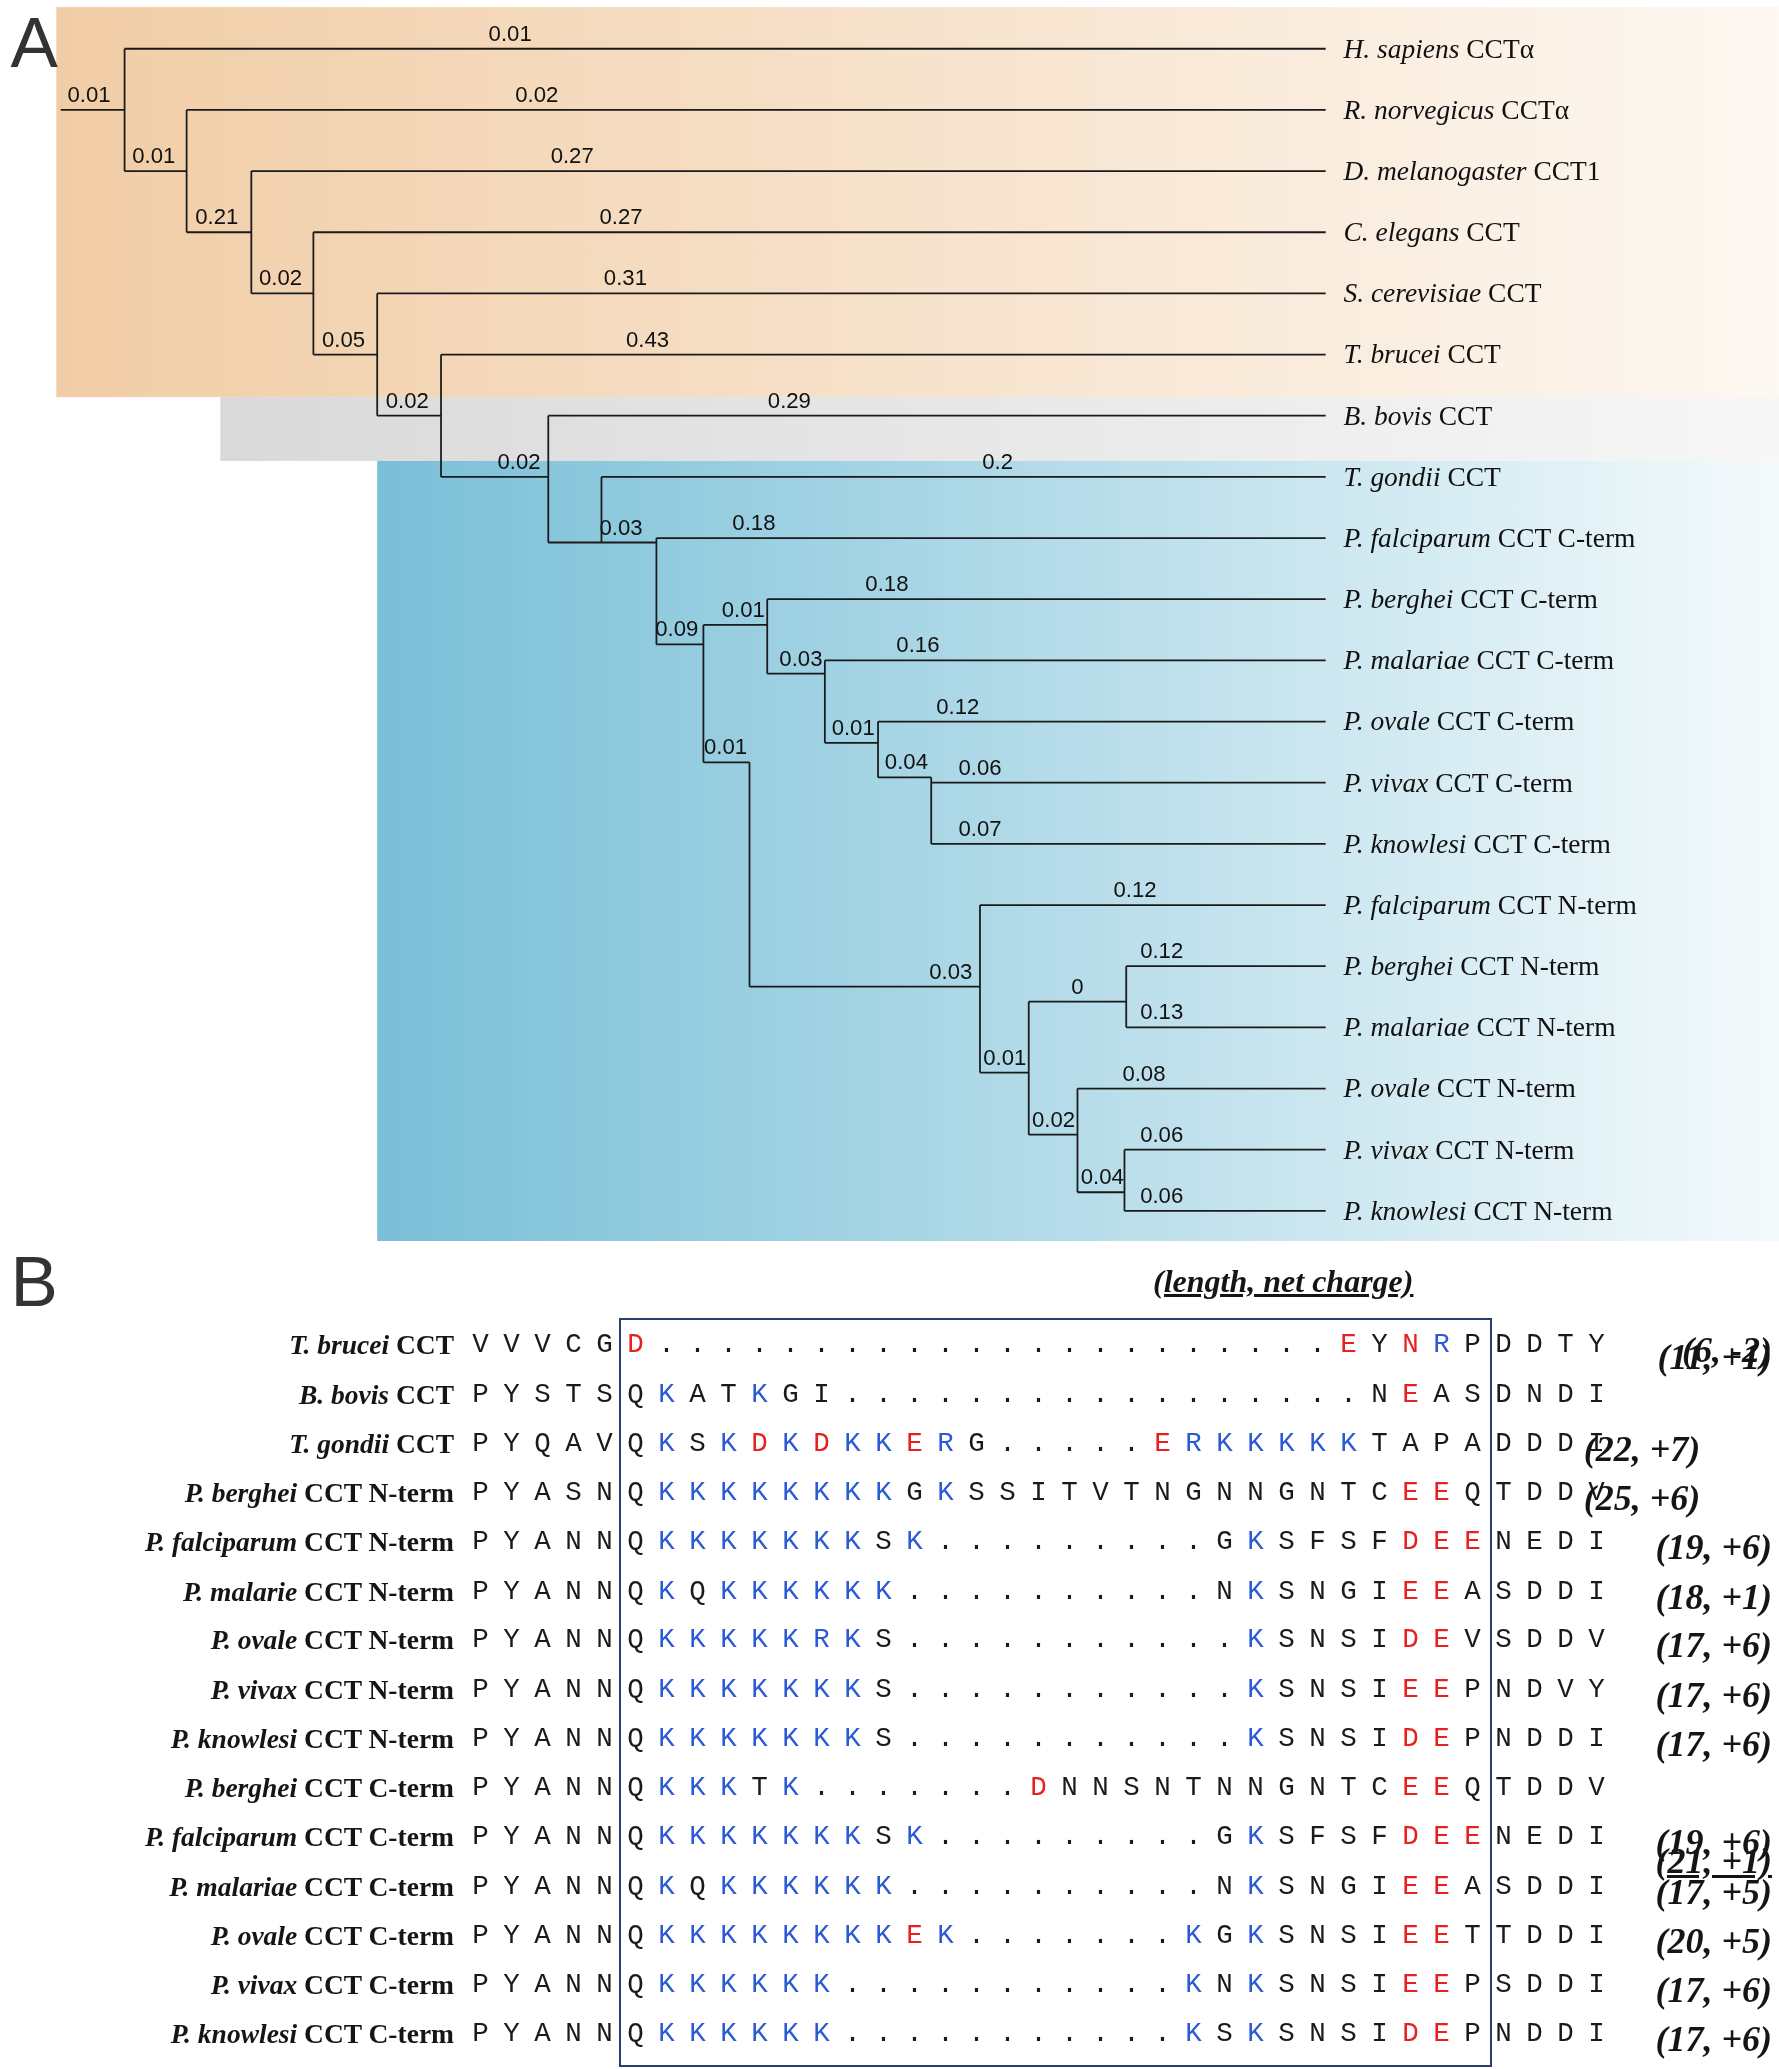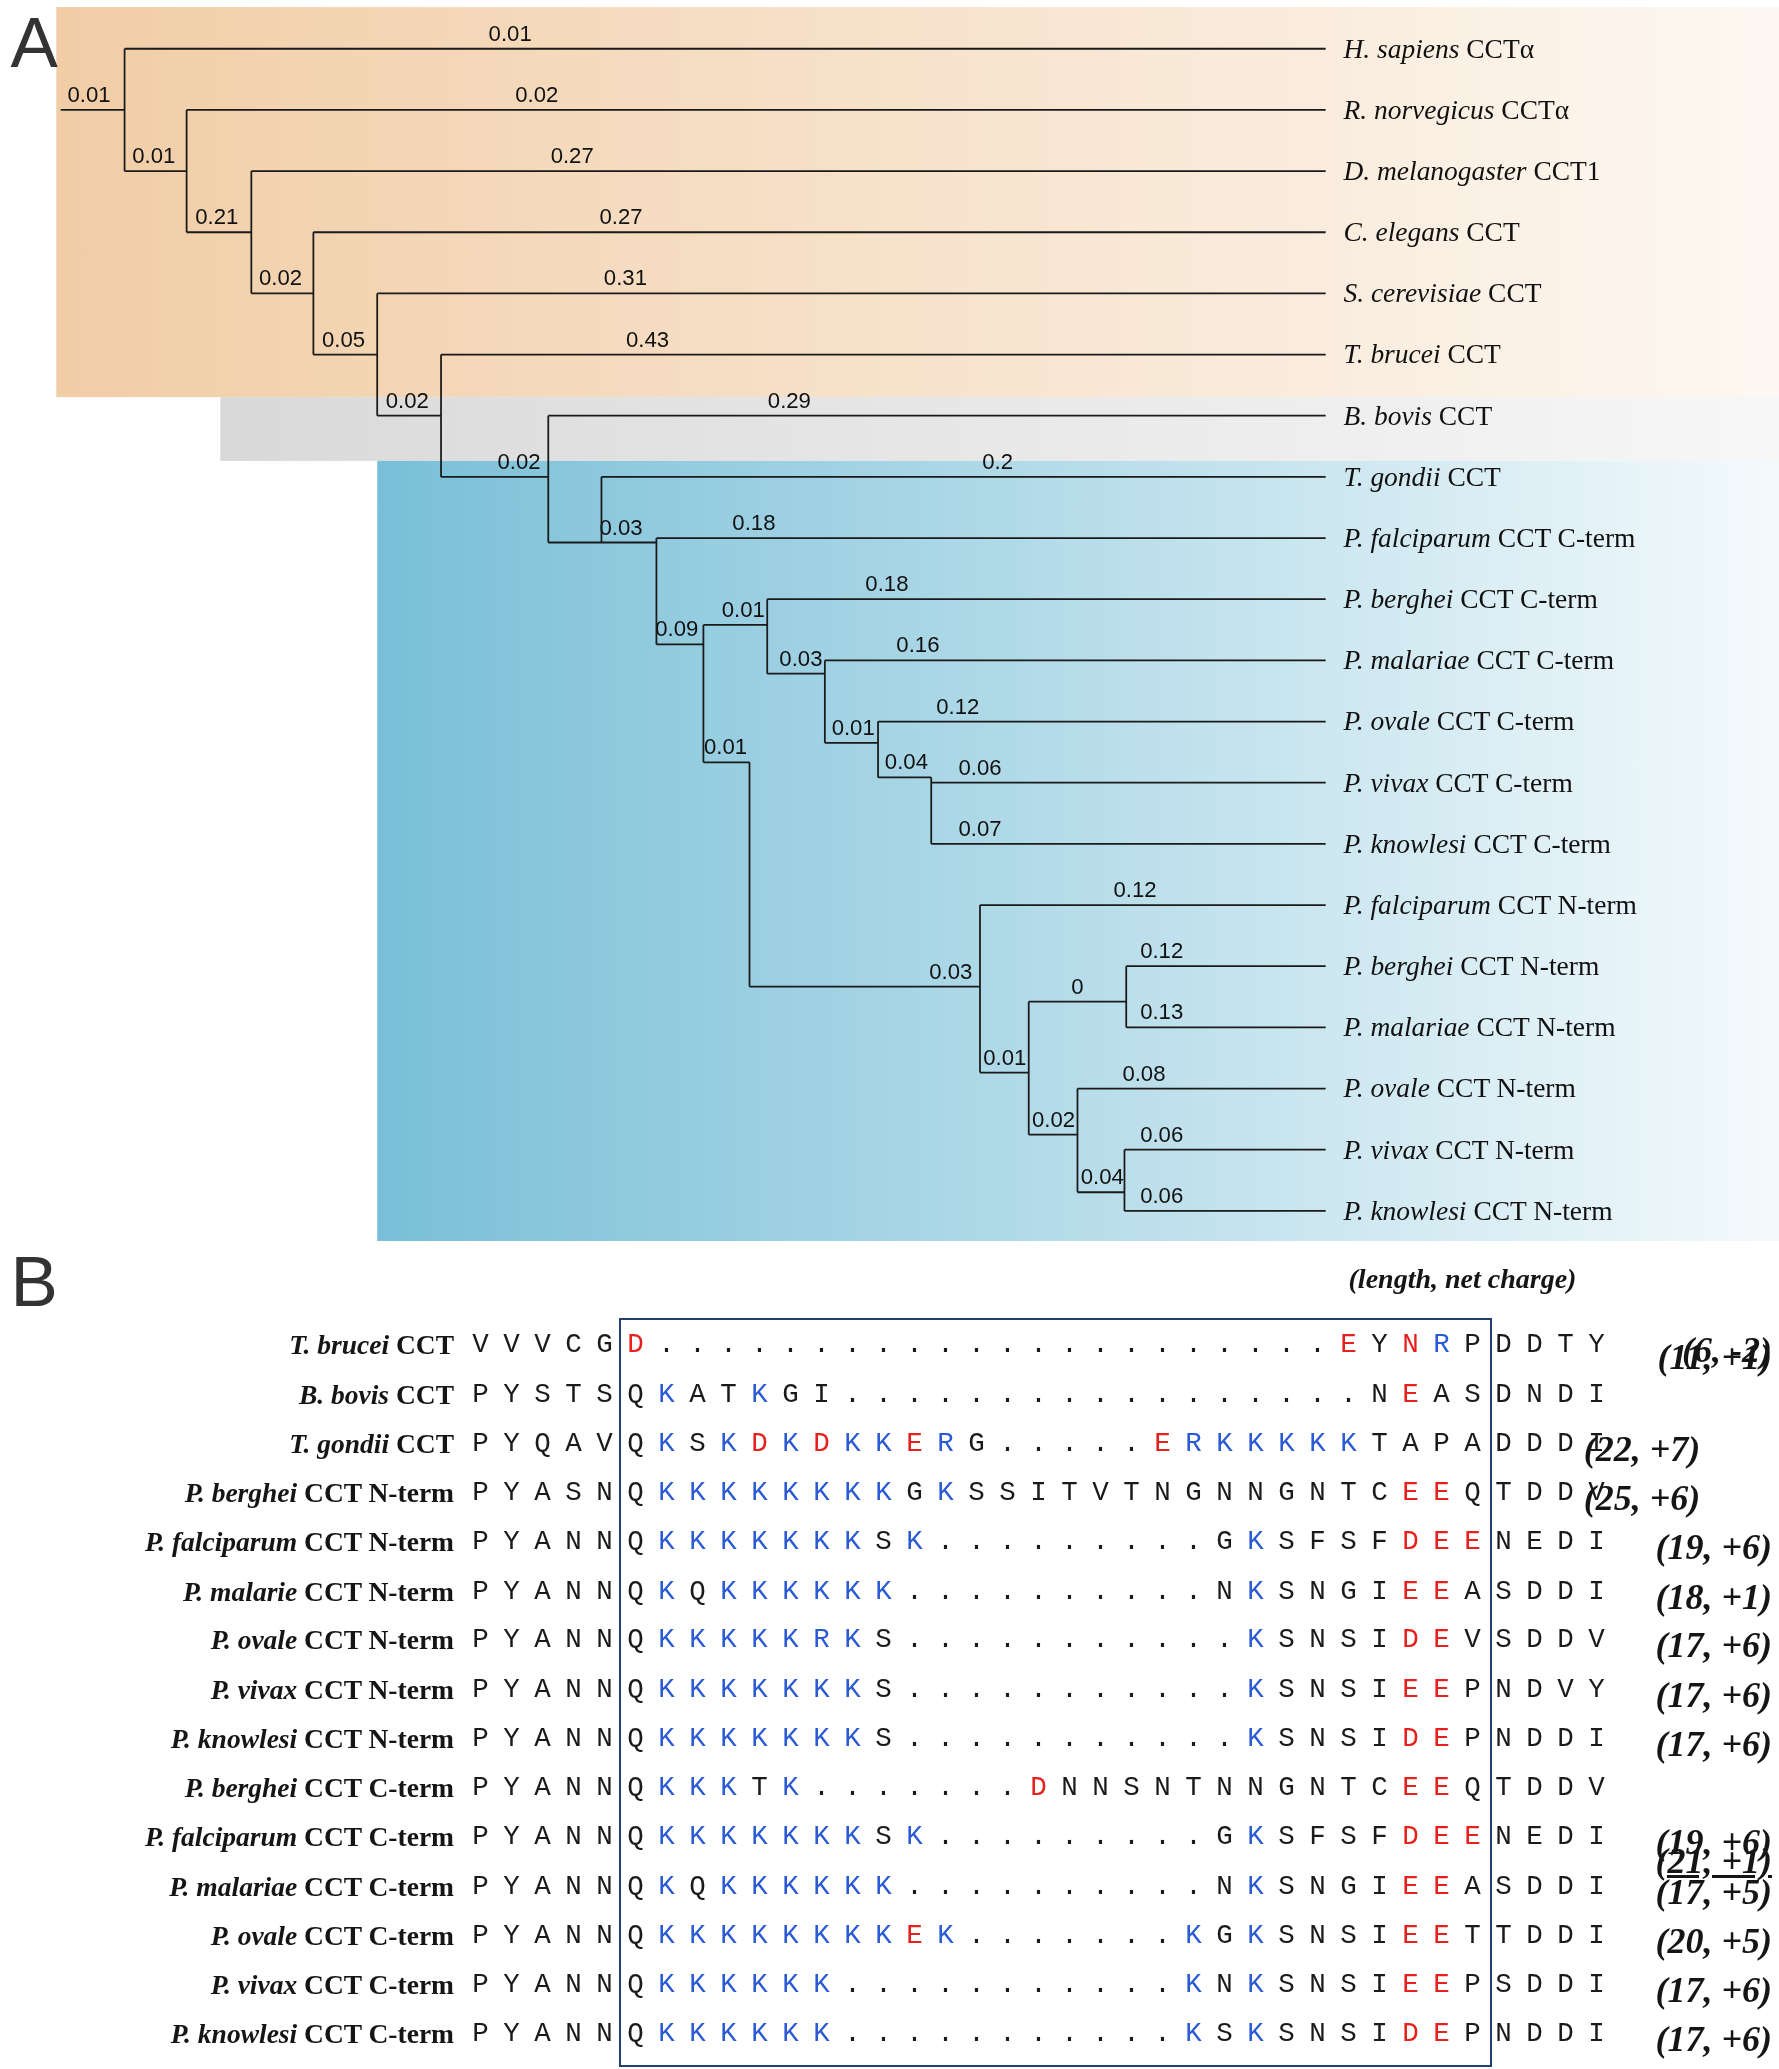--- a/index.html
+++ b/index.html
@@ -4,22 +4,22 @@
 <style>
   html,body{margin:0;padding:0;background:#ffffff;}
   #page{position:relative;width:1780px;height:2069px;background:#ffffff;overflow:hidden;
         font-family:"Liberation Serif", serif;color:#151515;}
   #treeSvg{position:absolute;left:0;top:0;}
   .panel-letter{position:absolute;left:10.6px;font-family:"Liberation Sans", sans-serif;
         font-size:71px;color:#333;line-height:1;}
   #letterA{top:7px;}
   #letterB{top:1246px;}
   #panelB{position:absolute;left:0;top:0;width:1780px;height:2069px;}
-  .b-header{position:absolute;left:1153px;width:619px;top:1263px;text-align:center;
-        font-size:28px;font-weight:bold;font-style:italic;padding-right:8px;}
+  .b-header{position:absolute;left:1153px;width:619px;top:1263px;text-align:left;
+        font-size:32px;font-weight:bold;font-style:italic;padding-right:8px;text-decoration:underline;}
   .row-label{position:absolute;left:0;width:454px;text-align:right;font-size:27.5px;
         font-weight:bold;white-space:nowrap;}
   .row-label .sp{font-style:italic;}
   .seq{position:absolute;left:465px;white-space:nowrap;
         font-family:"Liberation Mono", monospace;font-size:27.5px;}
   .seq span{display:inline-block;width:31px;text-align:center;}
   .anno{position:absolute;left:1512px;width:260px;text-align:right;font-size:36px;
         font-weight:bold;font-style:italic;white-space:nowrap;}
   #alignBox{position:absolute;border:2.7px solid #24406e;pointer-events:none;}
   .c-blue{color:#2a5ad4;}

